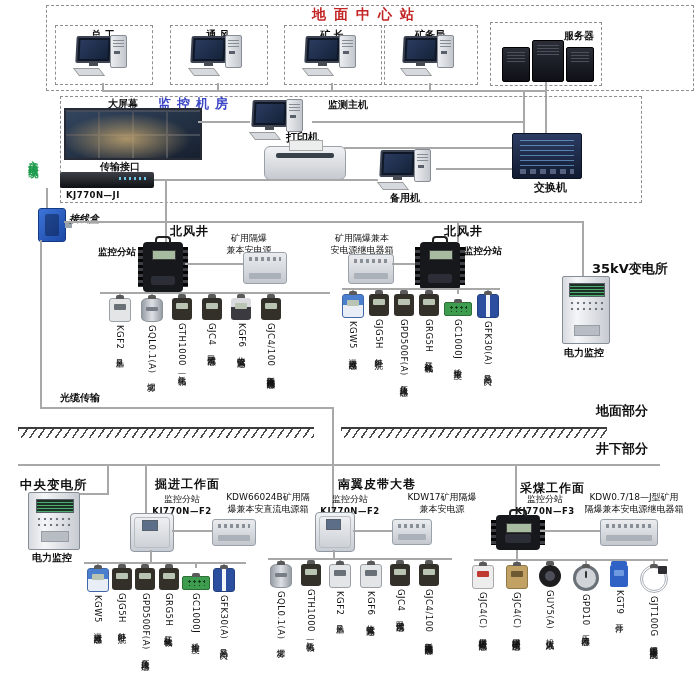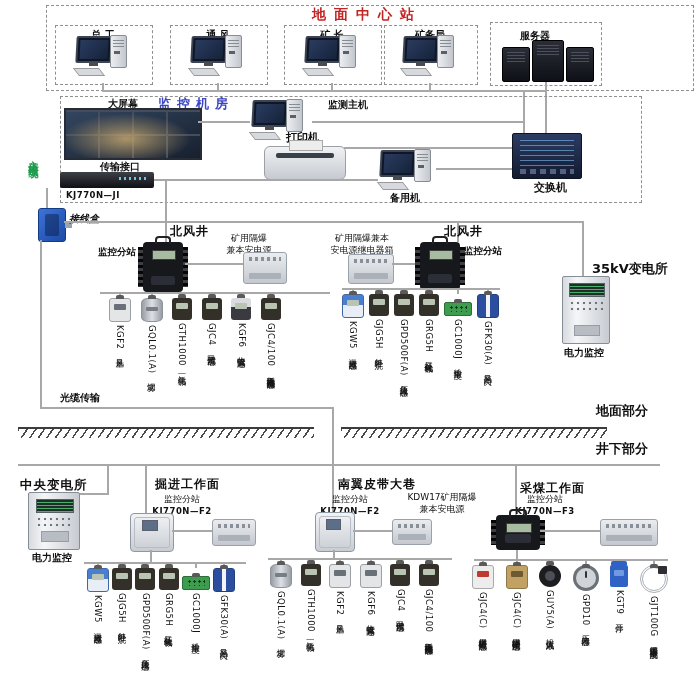--- a/index.html
+++ b/index.html
@@ -164,21 +164,21 @@
   <div class="dash" style="left:384px;top:25px;width:92px;height:58px;"></div>
   <div class="lb c b10" style="left:384px;top:28px;width:92px;">矿务局</div>
   <div class="pc" style="left:401px;top:34px;">
       <div class="mon"></div>
       <div class="stand"></div>
       <div class="kb"></div>
       <div class="tw"></div>
     </div>
 
   <div class="dash" style="left:490px;top:22px;width:110px;height:62px;"></div>
-  <div class="lb b10" style="left:520px;top:29px;">服务器</div>
+  <div class="lb b10" style="left:564px;top:29px;">服务器</div>
   <div class="server" style="left:502px;top:40px;">
     <div class="tower"></div>
       <div class="tower mid"></div>
       <div class="tower"></div>
   </div>
 
   <div class="ln v" style="left:102px;top:83px;height:7px;"></div>
   <div class="ln v" style="left:217px;top:83px;height:7px;"></div>
   <div class="ln v" style="left:331px;top:83px;height:7px;"></div>
   <div class="ln v" style="left:429px;top:83px;height:7px;"></div>
@@ -354,20 +354,24 @@
       <div class="slot"></div>
   </div>
   <div class="lb b10" style="left:32px;top:551px;">电力监控</div>
 
   <div class="lb b12" style="left:155px;top:477px;">掘进工作面</div>
   <div class="lb c" style="left:142px;top:494px;width:80px;">
     <div>监控分站</div>
       <div class="m9">KJ770N—F2</div>
   </div>
   <div class="enclosure" style="left:130px;top:513px;width:42px;height:37px;"></div>
+  <div class="lb c" style="left:216px;top:492px;width:104px;">
+    <div>KDW66024B矿用隔</div>
+      <div>爆兼本安直流电源箱</div>
+  </div>
   <div class="psu" style="left:212px;top:519px;width:42px;height:25px;"></div>
   <div class="ln h" style="left:172px;top:530px;width:40px;"></div>
   <div class="ln v" style="left:150px;top:550px;height:12px;"></div>
 
   <div class="lb b12" style="left:338px;top:477px;">南翼皮带大巷</div>
   <div class="lb c" style="left:310px;top:494px;width:80px;">
     <div>监控分站</div>
       <div class="m9">KJ770N—F2</div>
   </div>
   <div class="enclosure" style="left:315px;top:512px;width:38px;height:38px;"></div>
@@ -382,20 +386,24 @@
   <div class="lb b12" style="left:520px;top:481px;">采煤工作面</div>
   <div class="lb c" style="left:503px;top:494px;width:84px;">
     <div>监控分站</div>
       <div class="m9">KJ770N—F3</div>
   </div>
   <div class="substation" style="left:496px;top:515px;width:44px;height:35px;">
       <div class="hd"></div>
       <div class="scr"></div>
       <div class="kb"></div>
     </div>
+  <div class="lb c" style="left:578px;top:492px;width:112px;">
+    <div>KDW0.7/18—J型矿用</div>
+      <div>隔爆兼本安电源继电器箱</div>
+  </div>
   <div class="psu" style="left:600px;top:519px;width:56px;height:25px;"></div>
   <div class="ln h" style="left:540px;top:530px;width:60px;"></div>
   <div class="ln v" style="left:516px;top:550px;height:9px;"></div>
 
   <div class="ln h" style="left:84px;top:562px;width:162px;"></div>
   <div class="ln h" style="left:268px;top:558px;width:184px;"></div>
   <div class="ln h" style="left:474px;top:559px;width:194px;"></div>
 
   <div class="sgroup" style="left:87px;top:563px;width:148px;">
 

